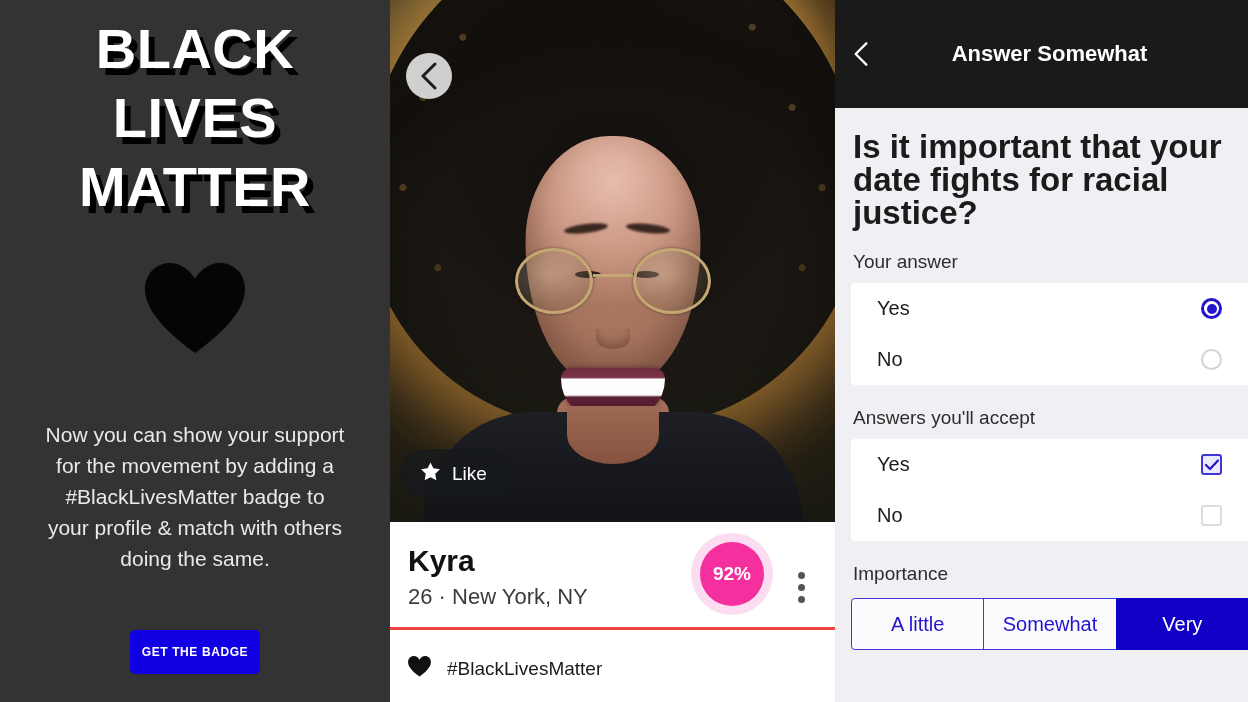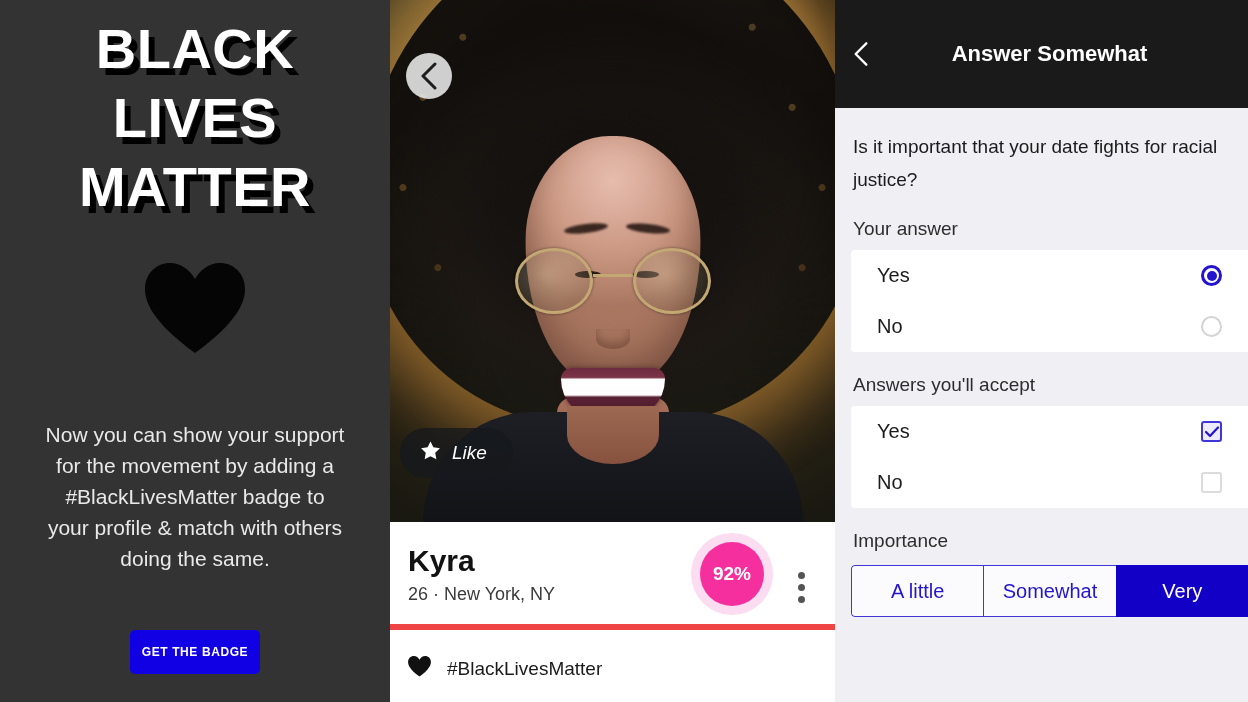--- a/index.html
+++ b/index.html
@@ -195,41 +195,40 @@
   }
   .back-btn {
     position: absolute; left: 16px; top: 53px;
     width: 46px; height: 46px;
     border-radius: 50%;
     background: rgba(235,235,235,0.88);
     display: flex; align-items: center; justify-content: center;
     cursor: pointer; border: none;
   }
   .like-btn {
-    position: absolute; left: 10px; bottom: 44px;
+    position: absolute; left: 10px; bottom: 23px;
     display: flex; align-items: center; gap: 11px;
     background: rgba(22,24,28,0.78);
     color: #ffffff;
     border: none;
     border-radius: 26px;
     padding: 12px 26px 12px 20px;
     font-size: 19px;
     font-family: "Liberation Sans", sans-serif;
     cursor: pointer;
-    font-style: italic;
   }
 
   .card-head {
     position: relative;
     height: 108px;
-    border-bottom: 6px solid #ef4444;
+    border-bottom: 3px solid #ef4444;
     padding: 22px 0 0 18px;
   }
   .p-name { font-size: 30px; font-weight: bold; color: #121212; line-height: 34px; }
-  .p-meta { font-size: 18px; color: #3b3b3b; margin-top: 6px; }
+  .p-meta { font-size: 22px; color: #3b3b3b; margin-top: 6px; }
   .match {
     position: absolute; right: 62px; top: 11px;
     width: 82px; height: 82px; border-radius: 50%;
     background: #fbdcf0;
     display: flex; align-items: center; justify-content: center;
   }
   .match-inner {
     width: 64px; height: 64px; border-radius: 50%;
     background: #f5309e;
     display: flex; align-items: center; justify-content: center;
@@ -262,21 +261,21 @@
     padding: 0 18px;
   }
   .qheader .back { cursor: pointer; width: 26px; display: flex; align-items: center; }
   .qheader .title {
     flex: 1; text-align: center;
     color: #ffffff; font-size: 22px; font-weight: bold;
     margin-left: -10px;
   }
   .question {
     padding: 22px 18px 0 18px;
-    font-size: 19px; font-weight: normal; line-height: 33px; color: #1b1b1b;
+    font-size: 33px; font-weight: bold; line-height: 33px; color: #1b1b1b;
   }
   .sec-label {
     padding: 22px 0 10px 18px;
     font-size: 19px; color: #2d2d2d;
   }
   .opt-card {
     background: #ffffff;
     margin-left: 16px;
     border-radius: 4px 0 0 4px;
     overflow: hidden;

